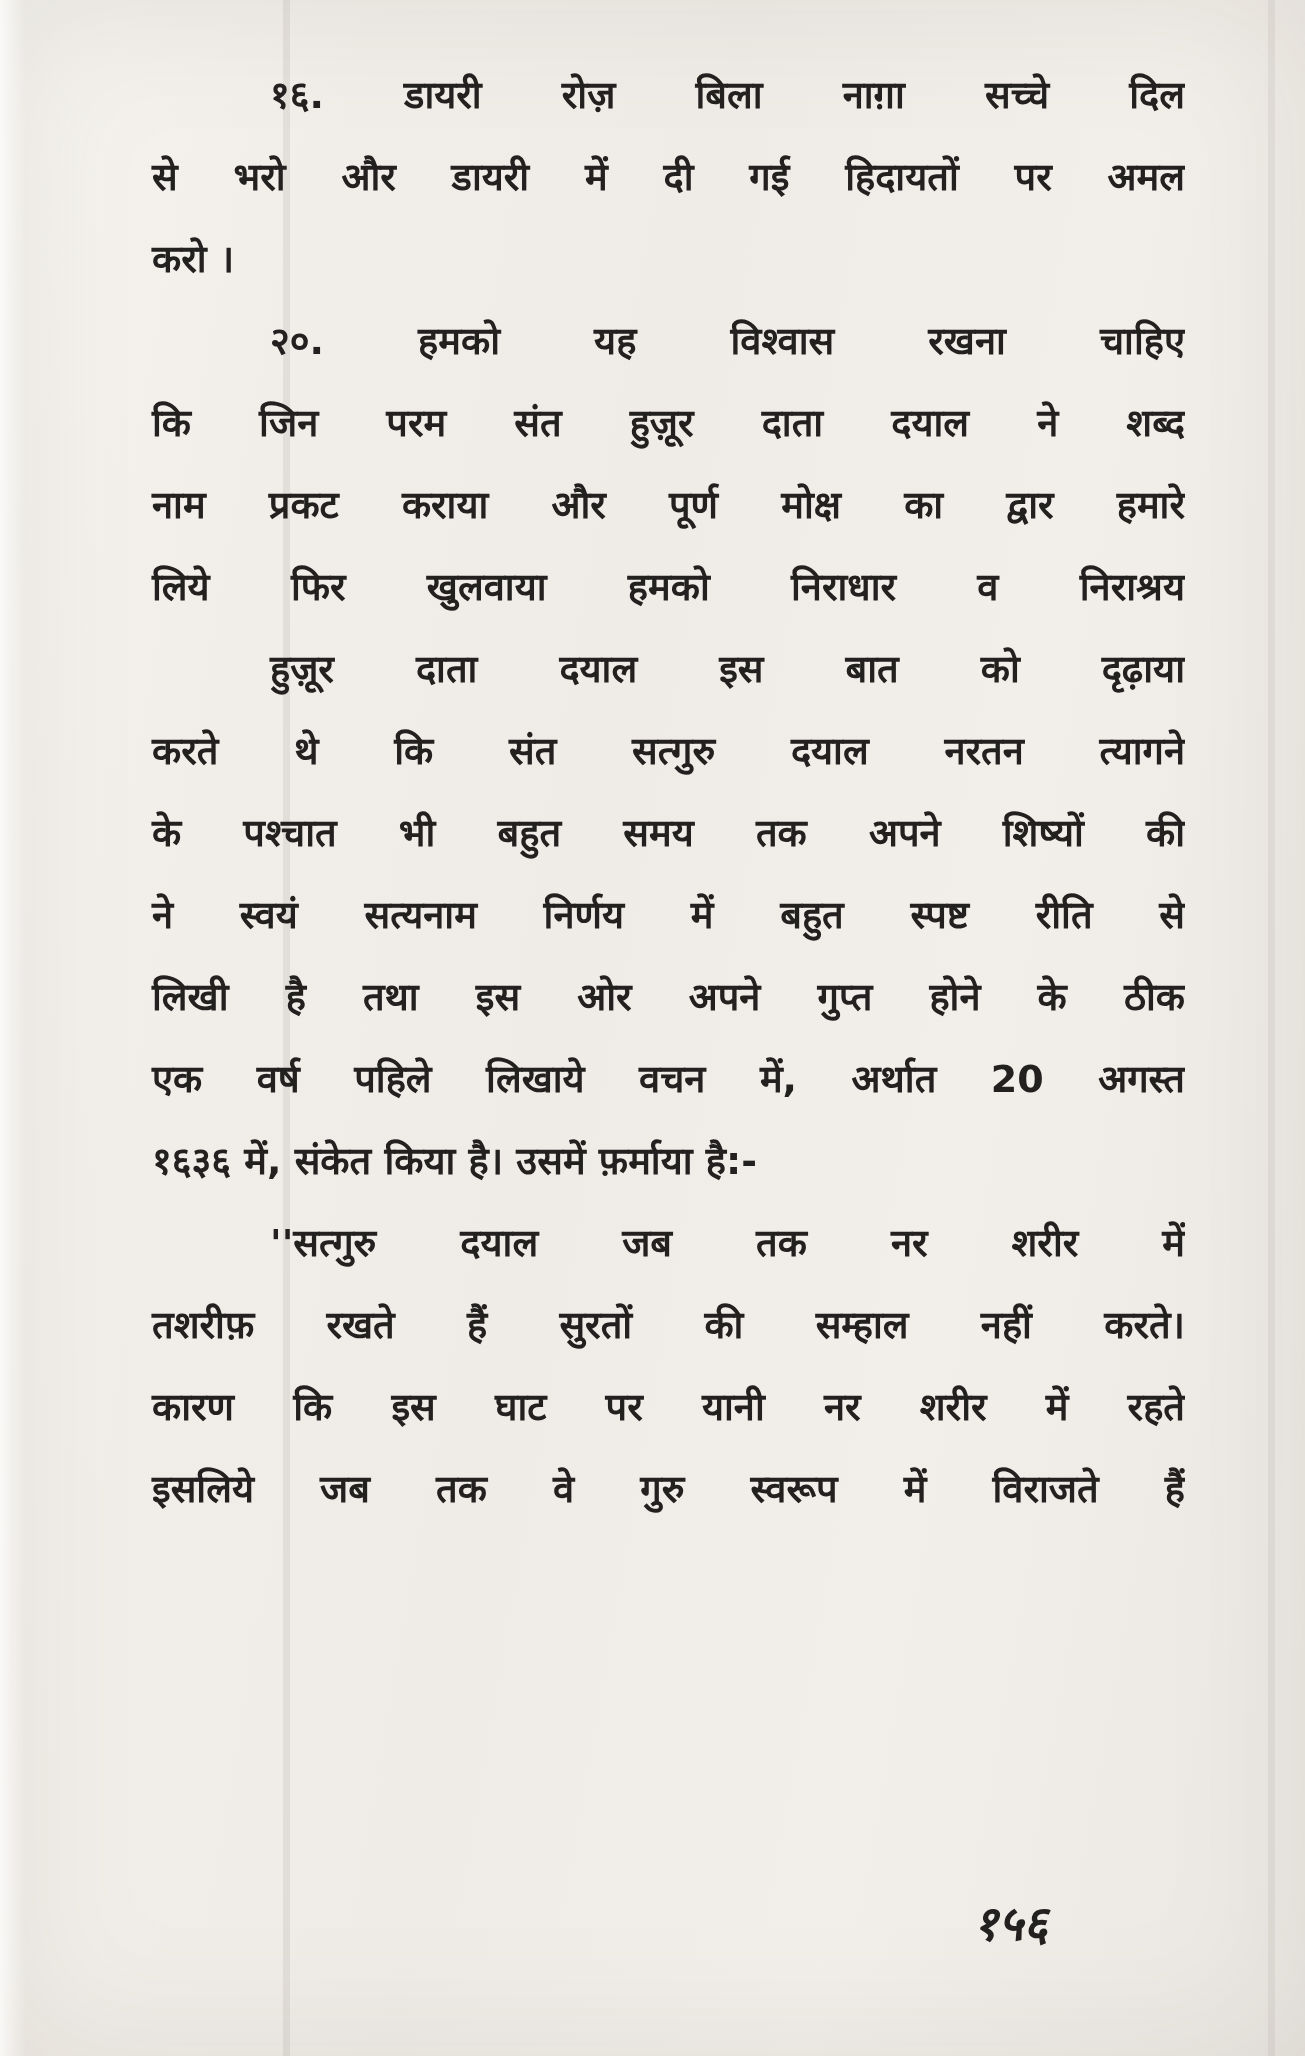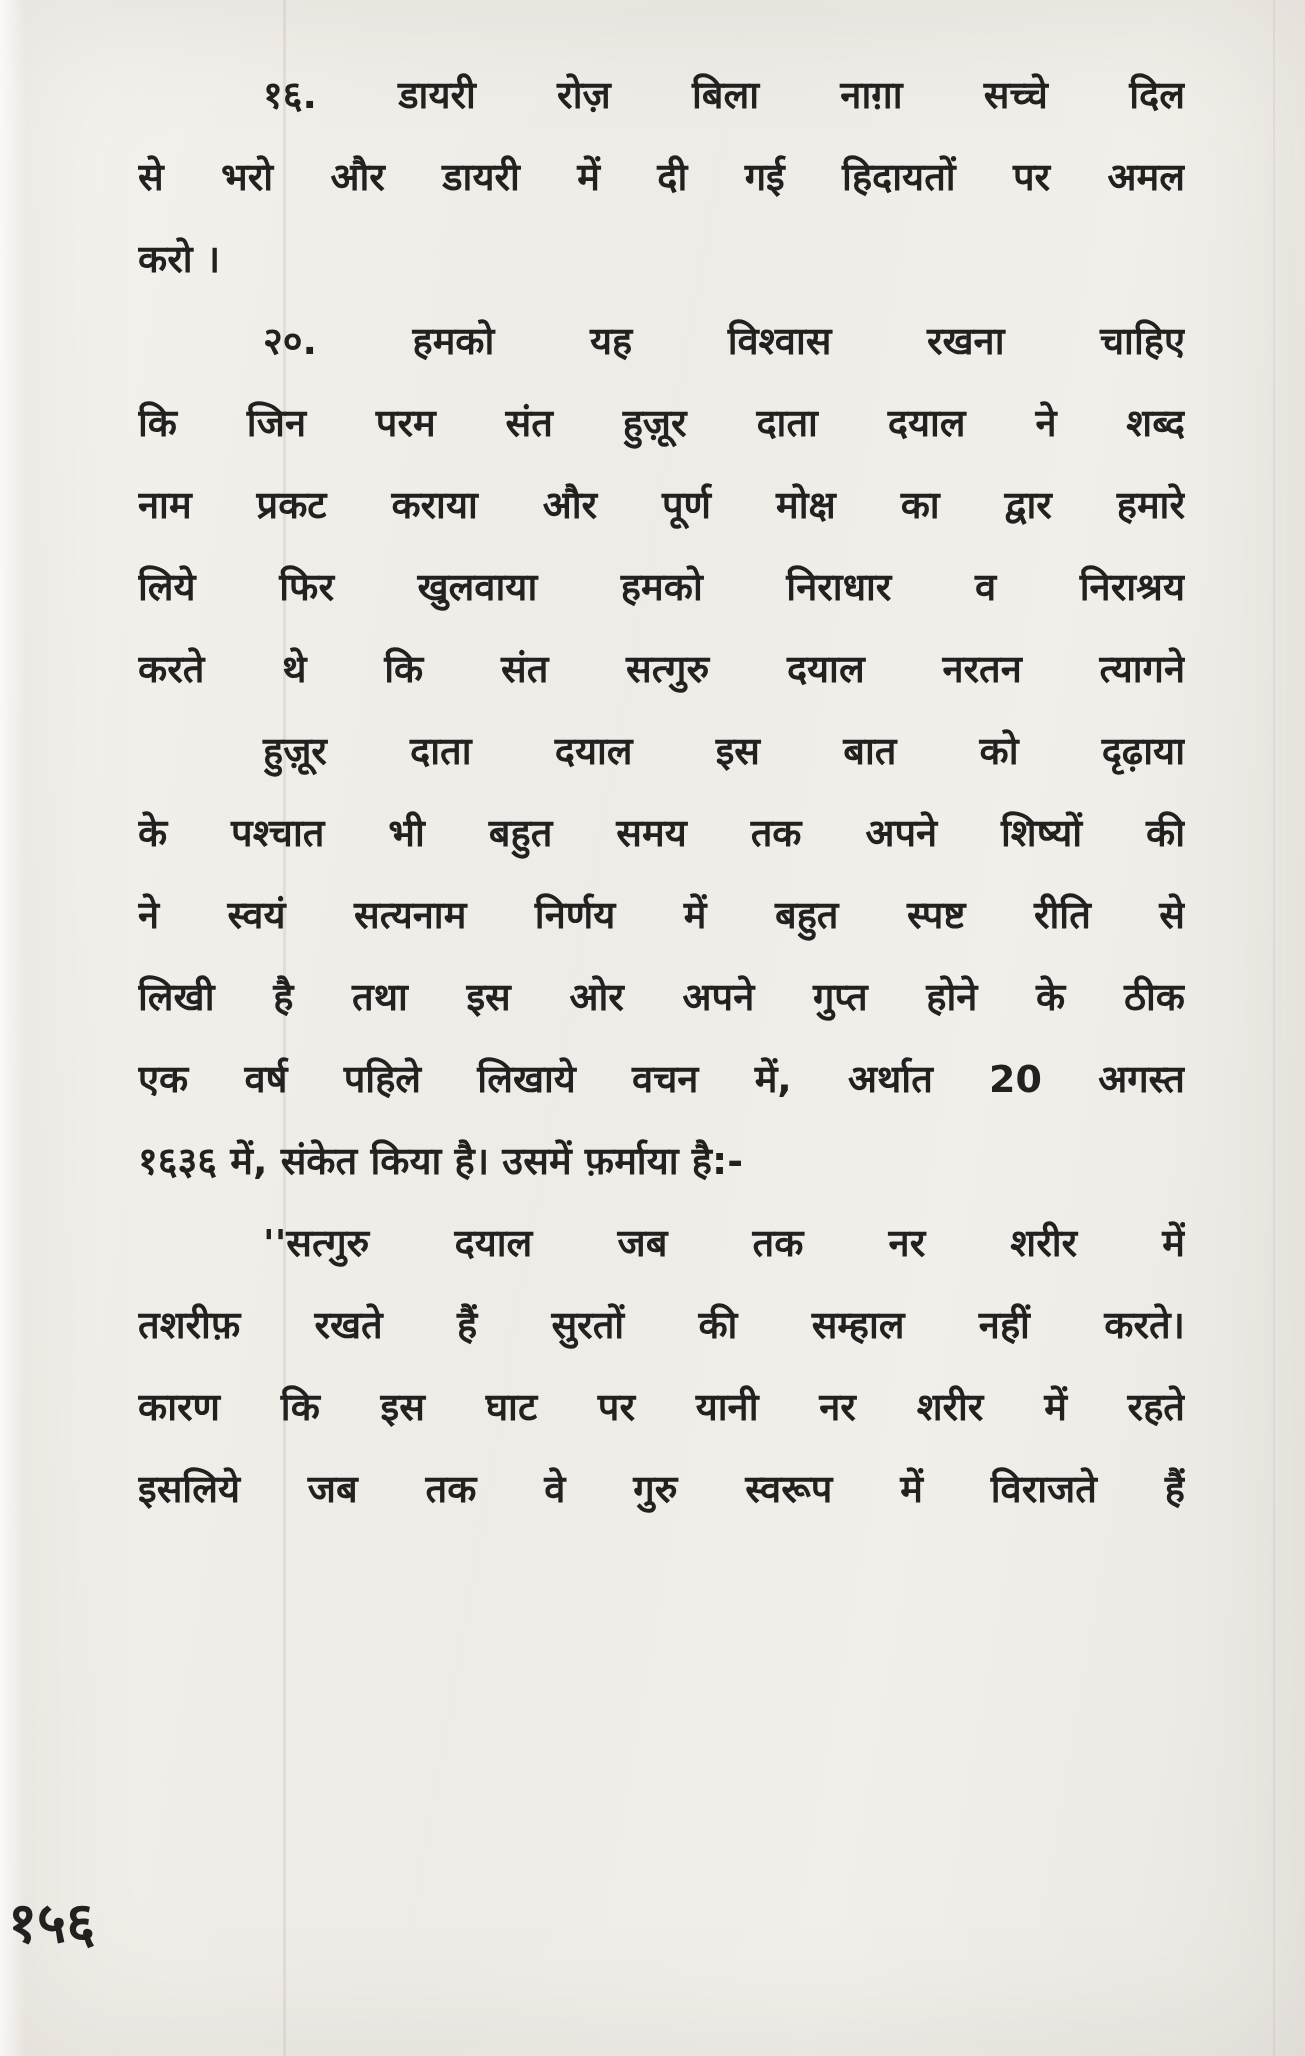--- a/index.html
+++ b/index.html
@@ -1,19 +1,19 @@
 <!DOCTYPE html>
 <html style="--paper-color: #f0ede8; --ink-color: #232120;"><head>
 <meta charset="utf-8">
 <style>
   :root {
     --paper-color: #f0ede8;
     --ink-color: #232120;
   }
-  * { box-sizing: border-box; }
+  * { box-sizing: border-box; padding-left: 7px; }
   html, body { margin: 0; padding: 0; }
   body {
     width: 1305px;
     height: 2056px;
     position: relative;
     overflow: hidden;
     background: var(--paper-color);
     font-family: "DejaVu Sans", sans-serif;
   }
   .page {
@@ -66,26 +66,27 @@
   .line.indent { padding-left: 125px; }
   .line.end {
     text-align: right;
     text-align-last: left;
   }
   .page-number {
     position: absolute;
     top: 1882px;
     left: 138px;
     width: 1040px;
-    text-align: left;
+    text-align: right;
     transform: translateX(-130px);
     color: var(--ink-color);
     font-weight: bold;
-    font-size: 56px;
+    font-size: 48px;
     line-height: 82px;
+    font-style: italic;
   }
 </style>
 </head>
 <body>
 
 <div class="page">
   <div class="edge-left"></div>
   <div class="fold-line"></div>
   <div class="edge-right"></div>
 
@@ -98,22 +99,22 @@
     </div>
 
     <div class="para">
       <div class="line indent">२०. हमको यह विश्वास रखना चाहिए</div>
       <div class="line">कि जिन परम संत हुज़ूर दाता दयाल ने शब्द</div>
       <div class="line">नाम प्रकट कराया और पूर्ण मोक्ष का द्वार हमारे</div>
       <div class="line">लिये फिर खुलवाया हमको निराधार व निराश्रय</div>
     </div>
 
     <div class="para">
+      <div class="line indent">हुज़ूर दाता दयाल इस बात को दृढ़ाया</div>
       <div class="line">करते थे कि संत सत्गुरु दयाल नरतन त्यागने</div>
-      <div class="line indent">हुज़ूर दाता दयाल इस बात को दृढ़ाया</div>
       <div class="line">के पश्चात भी बहुत समय तक अपने शिष्यों की</div>
       <div class="line">ने स्वयं सत्यनाम निर्णय में बहुत स्पष्ट रीति से</div>
       <div class="line">लिखी है तथा इस ओर अपने गुप्त होने के ठीक</div>
       <div class="line">एक वर्ष पहिले लिखाये वचन में, अर्थात 20 अगस्त</div>
       <div class="line end">१६३६ में, संकेत किया है। उसमें फ़र्माया है:-</div>
     </div>
 
     <div class="para">
       <div class="line indent">''सत्गुरु दयाल जब तक नर शरीर में</div>
       <div class="line">तशरीफ़ रखते हैं सुरतों की सम्हाल नहीं करते।</div>

